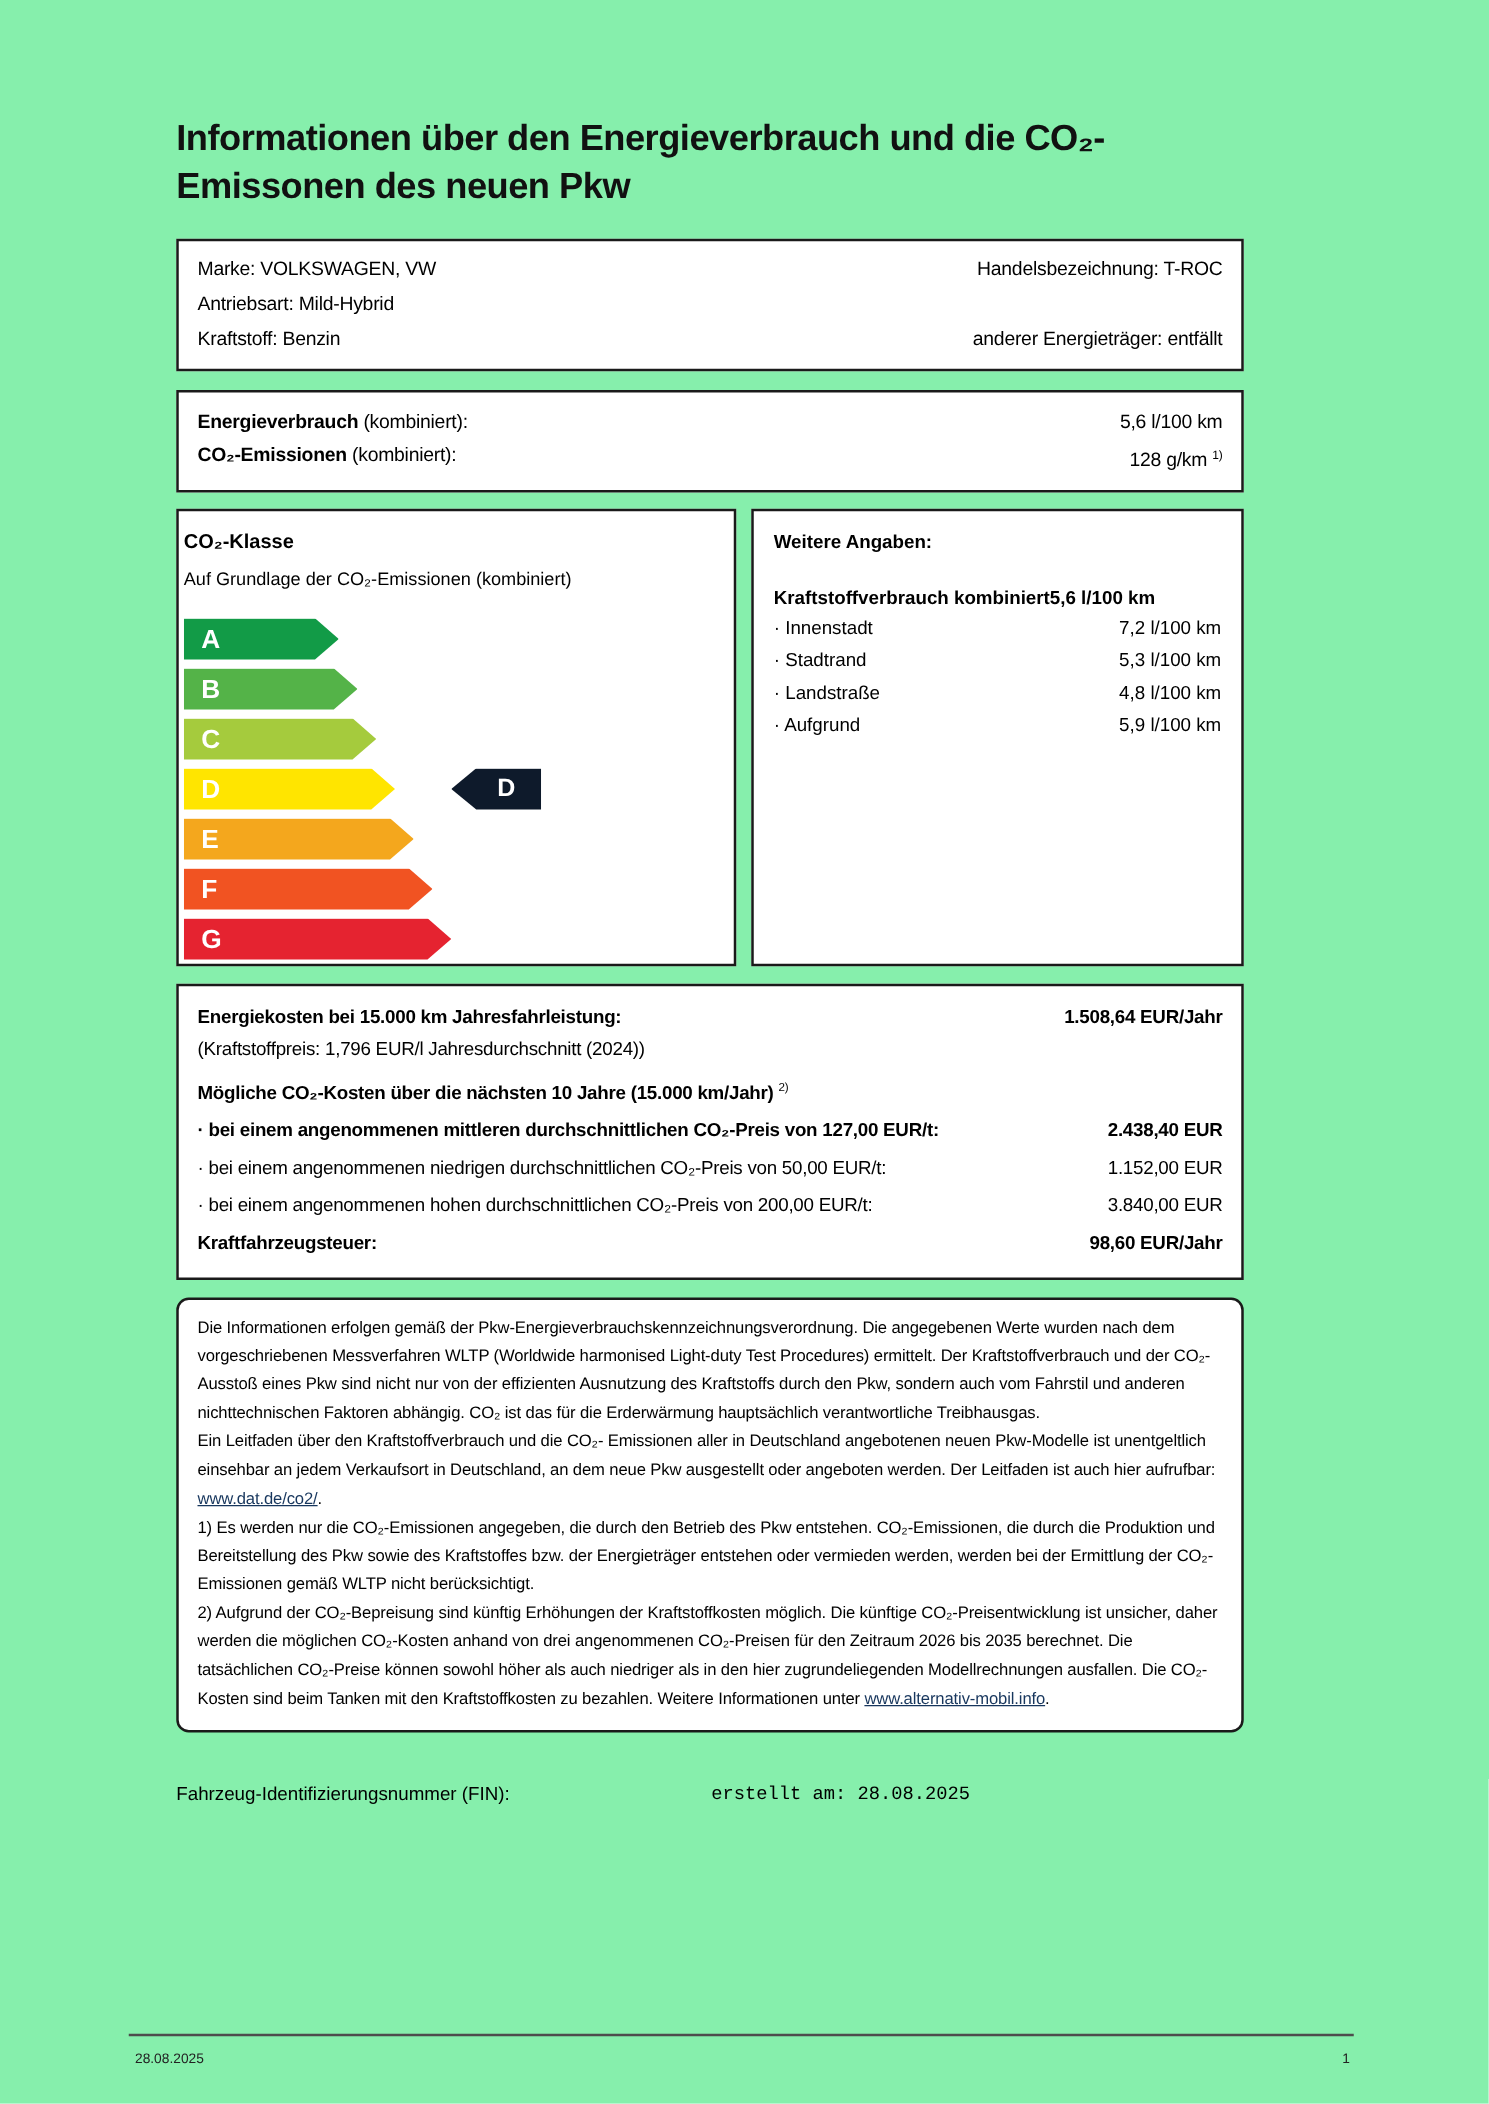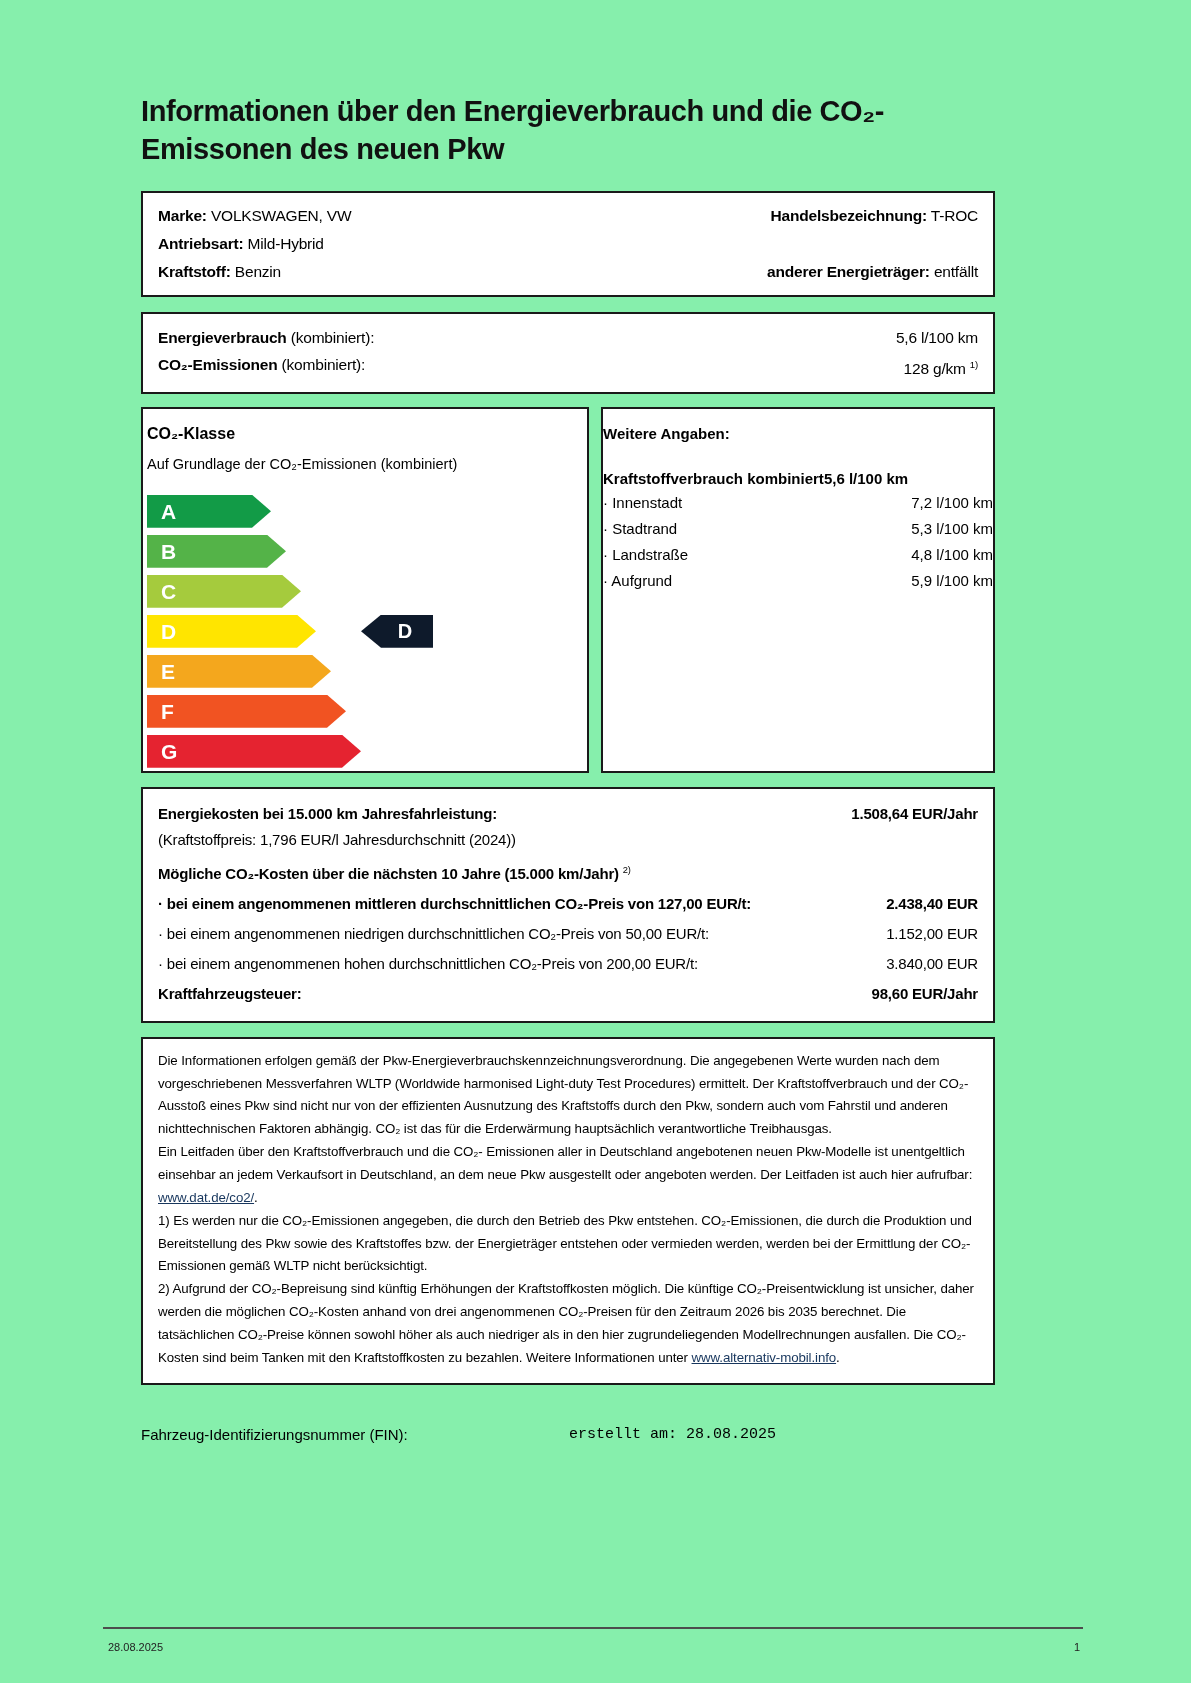--- a/index.html
+++ b/index.html
@@ -20,21 +20,21 @@
     font-size:29px; font-weight:bold; letter-spacing:-0.4px;
     line-height:1.32; color:#111;
   }
 
   
   .box { border:2px solid #1a1a1a; background:#fff; }
 
   
   .vehicle-box { margin-top:22px; padding:9px 15px; }
   .kv-row { display:flex; justify-content:space-between; line-height:28px; font-size:15.5px; letter-spacing:-0.2px; }
-  .kv b { font-weight:bold; }
+  .kv b { font-weight:normal; }
 
   
   .consumption-box { margin-top:15px; padding:10px 15px; }
   .consumption-box .kv-row { line-height:27px; }
   sup.fn { font-size:0.62em; vertical-align:super; font-weight:normal; }
 
   
   .middle-wrap { margin-top:13px; display:flex; gap:12px; height:366px; }
   .class-box { width:448px; padding:15px 4px; }
   .class-title { font-size:16px; font-weight:bold; line-height:20px; }
@@ -46,36 +46,36 @@
     padding-left:14px;
     clip-path: polygon(0 0, calc(100% - 19px) 0, 100% 50%, calc(100% - 19px) 100%, 0 100%);
   }
   .indicator {
     position:absolute; left:214px; top:120px;
     width:72px; height:33px;
     clip-path: polygon(0 50%, 20px 0, 100% 0, 100% 100%, 20px 100%);
     color:#fff; font-size:20px; font-weight:bold; line-height:33px;
     text-align:center; padding-left:16px;
   }
-  .details-box { flex:1; padding:15px 0; font-size:15px; }
+  .details-box { flex:1; padding:15px 16px; font-size:15px; }
   .details-title { font-weight:bold; line-height:20px; }
   .detail-combined { display:flex; font-weight:bold; margin-top:24px; line-height:22px; }
   .detail-row { display:flex; justify-content:space-between; line-height:26px; }
   .detail-row:first-of-type { margin-top:4px; }
 
   
   .costs-box { margin-top:14px; padding:12px 15px; font-size:15px; letter-spacing:-0.2px; }
   .cost-row { display:flex; justify-content:space-between; line-height:26px; }
   .cost-row.tall { line-height:30px; }
   .bold { font-weight:bold; }
   .cost-note { line-height:26px; }
   .cost-heading { font-weight:bold; line-height:30px; margin-top:2px; }
 
   
-  .legal-box { margin-top:14px; padding:11px 15px 13px 15px; font-size:13.3px; line-height:1.72; letter-spacing:-0.1px; }
+  .legal-box { margin-top:14px; padding:11px 15px 13px 15px; font-size:13.3px; line-height:1.72; letter-spacing:-0.1px;border-radius:10px; }
   .legal-box p { margin:0; }
   a.doc-link { color:#17365d; text-decoration:underline; cursor:pointer; }
 
   
   .fin-row { position:relative; margin-top:40px; font-size:15px; line-height:20px; }
   .fin-created { position:absolute; left:428px; top:0;font-family:Liberation Mono, monospace; }
 
   
   .footer-line { position:absolute; left:103px; top:1627px; width:980px; border-top:2px solid #4d4d4d; }
   .footer-row { position:absolute; left:108px; top:1641px; width:972px; display:flex; justify-content:space-between; font-size:11px; color:#222; }

